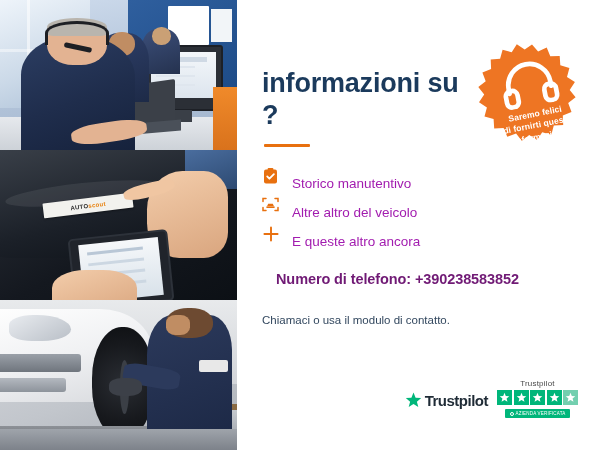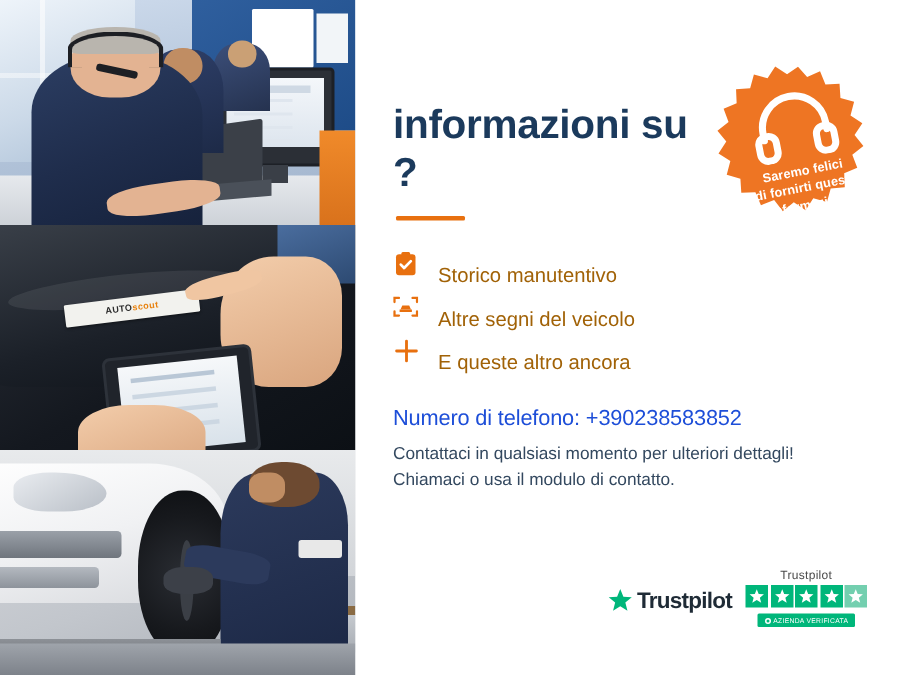--- a/index.html
+++ b/index.html
@@ -218,32 +218,33 @@
   }
   .feat-ico {
     width: 17px; height: 17px;
     flex: 0 0 17px;
     display:flex; align-items:center; justify-content:center;
     color:#e8700f;
   }
   .feat-ico svg { display:block; }
   .feat-label {
     font-size: 13.5px;
-    color: #a16207;
+    color: #a21caf;
     white-space: nowrap;
     margin-top: 16px;
   }
 
   
   .phone {
     margin-top: 26px;
     font-size: 14.5px;
-    font-weight: normal;
-    color: #1d4ed8;
+    font-weight: bold;
+    color: #701a75;
     letter-spacing: -.1px;
+    margin-left: 14px;
   }
   .sub {
     margin-top: 8px;
     font-size: 11.5px;
     color: #33485f;
     line-height: 1.48;
   }
 
   
   .trust {
@@ -391,37 +392,37 @@
         <span class="feat-ico">
           <svg width="17" height="15" viewBox="0 0 17 15">
             <path d="M1 4.4V1.6h3" fill="none" stroke="#e8700f" stroke-width="1.5" stroke-linecap="round"></path>
             <path d="M16 4.4V1.6h-3" fill="none" stroke="#e8700f" stroke-width="1.5" stroke-linecap="round"></path>
             <path d="M1 10.6v2.8h3" fill="none" stroke="#e8700f" stroke-width="1.5" stroke-linecap="round"></path>
             <path d="M16 10.6v2.8h-3" fill="none" stroke="#e8700f" stroke-width="1.5" stroke-linecap="round"></path>
             <path d="M4.4 9.4h8.2v1.6H4.4z" fill="#e8700f"></path>
             <path d="M5 9.3l1.2-2.6h4.6L12 9.3z" fill="#e8700f"></path>
           </svg>
         </span>
-        <span class="feat-label">Altre segni del veicolo</span>
+        <span class="feat-label">Altre altro del veicolo</span>
       </div>
 
       <div class="feat">
         <span class="feat-ico">
           <svg width="16" height="16" viewBox="0 0 16 16">
             <path d="M8 1.4v13.2M1.4 8h13.2" stroke="#e8700f" stroke-width="1.9" stroke-linecap="round"></path>
           </svg>
         </span>
         <span class="feat-label">E queste altro ancora</span>
       </div>
 
     </div>
 
     <div class="phone">Numero di telefono: +390238583852</div>
     <div class="sub">
-      <span>Contattaci in qualsiasi momento per ulteriori dettagli!</span><br>
+      <br>
       <span>Chiamaci o usa il modulo di contatto.</span>
     </div>
 
     <div class="trust">
       <div class="tp-logo">
         <svg width="17" height="17" viewBox="0 0 17 17">
           <path d="M8.5 0.6l2.1 5.2 5.6.3-4.3 3.6 1.4 5.4-4.8-3-4.8 3L5.1 9.7.8 6.1l5.6-.3z" fill="#00b67a"></path>
         </svg>
         <span class="tp-word">Trustpilot</span>
       </div>

